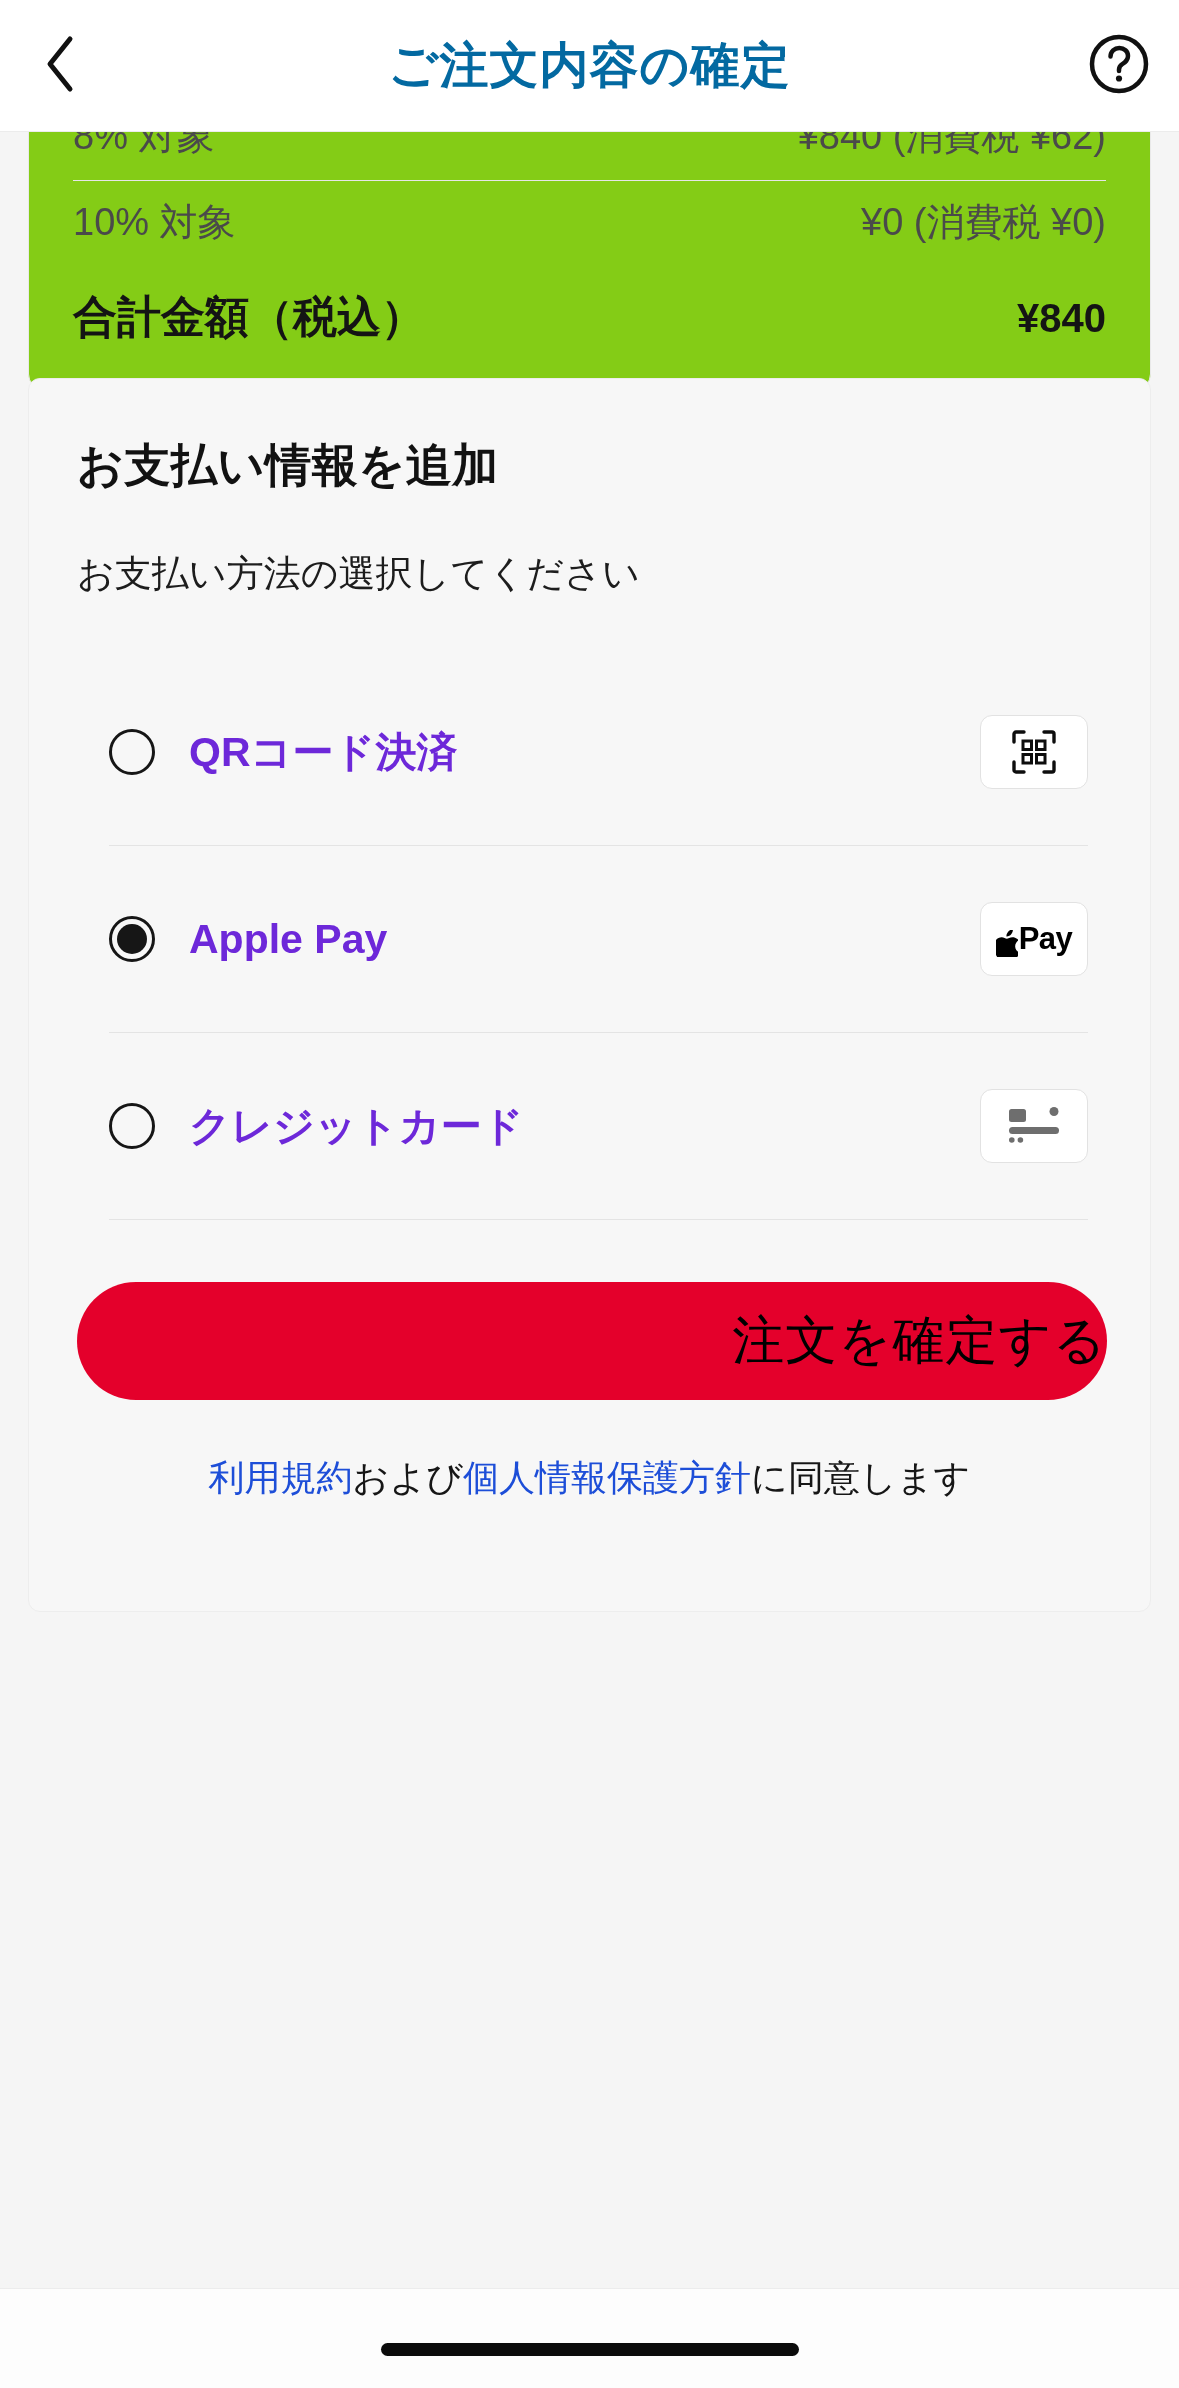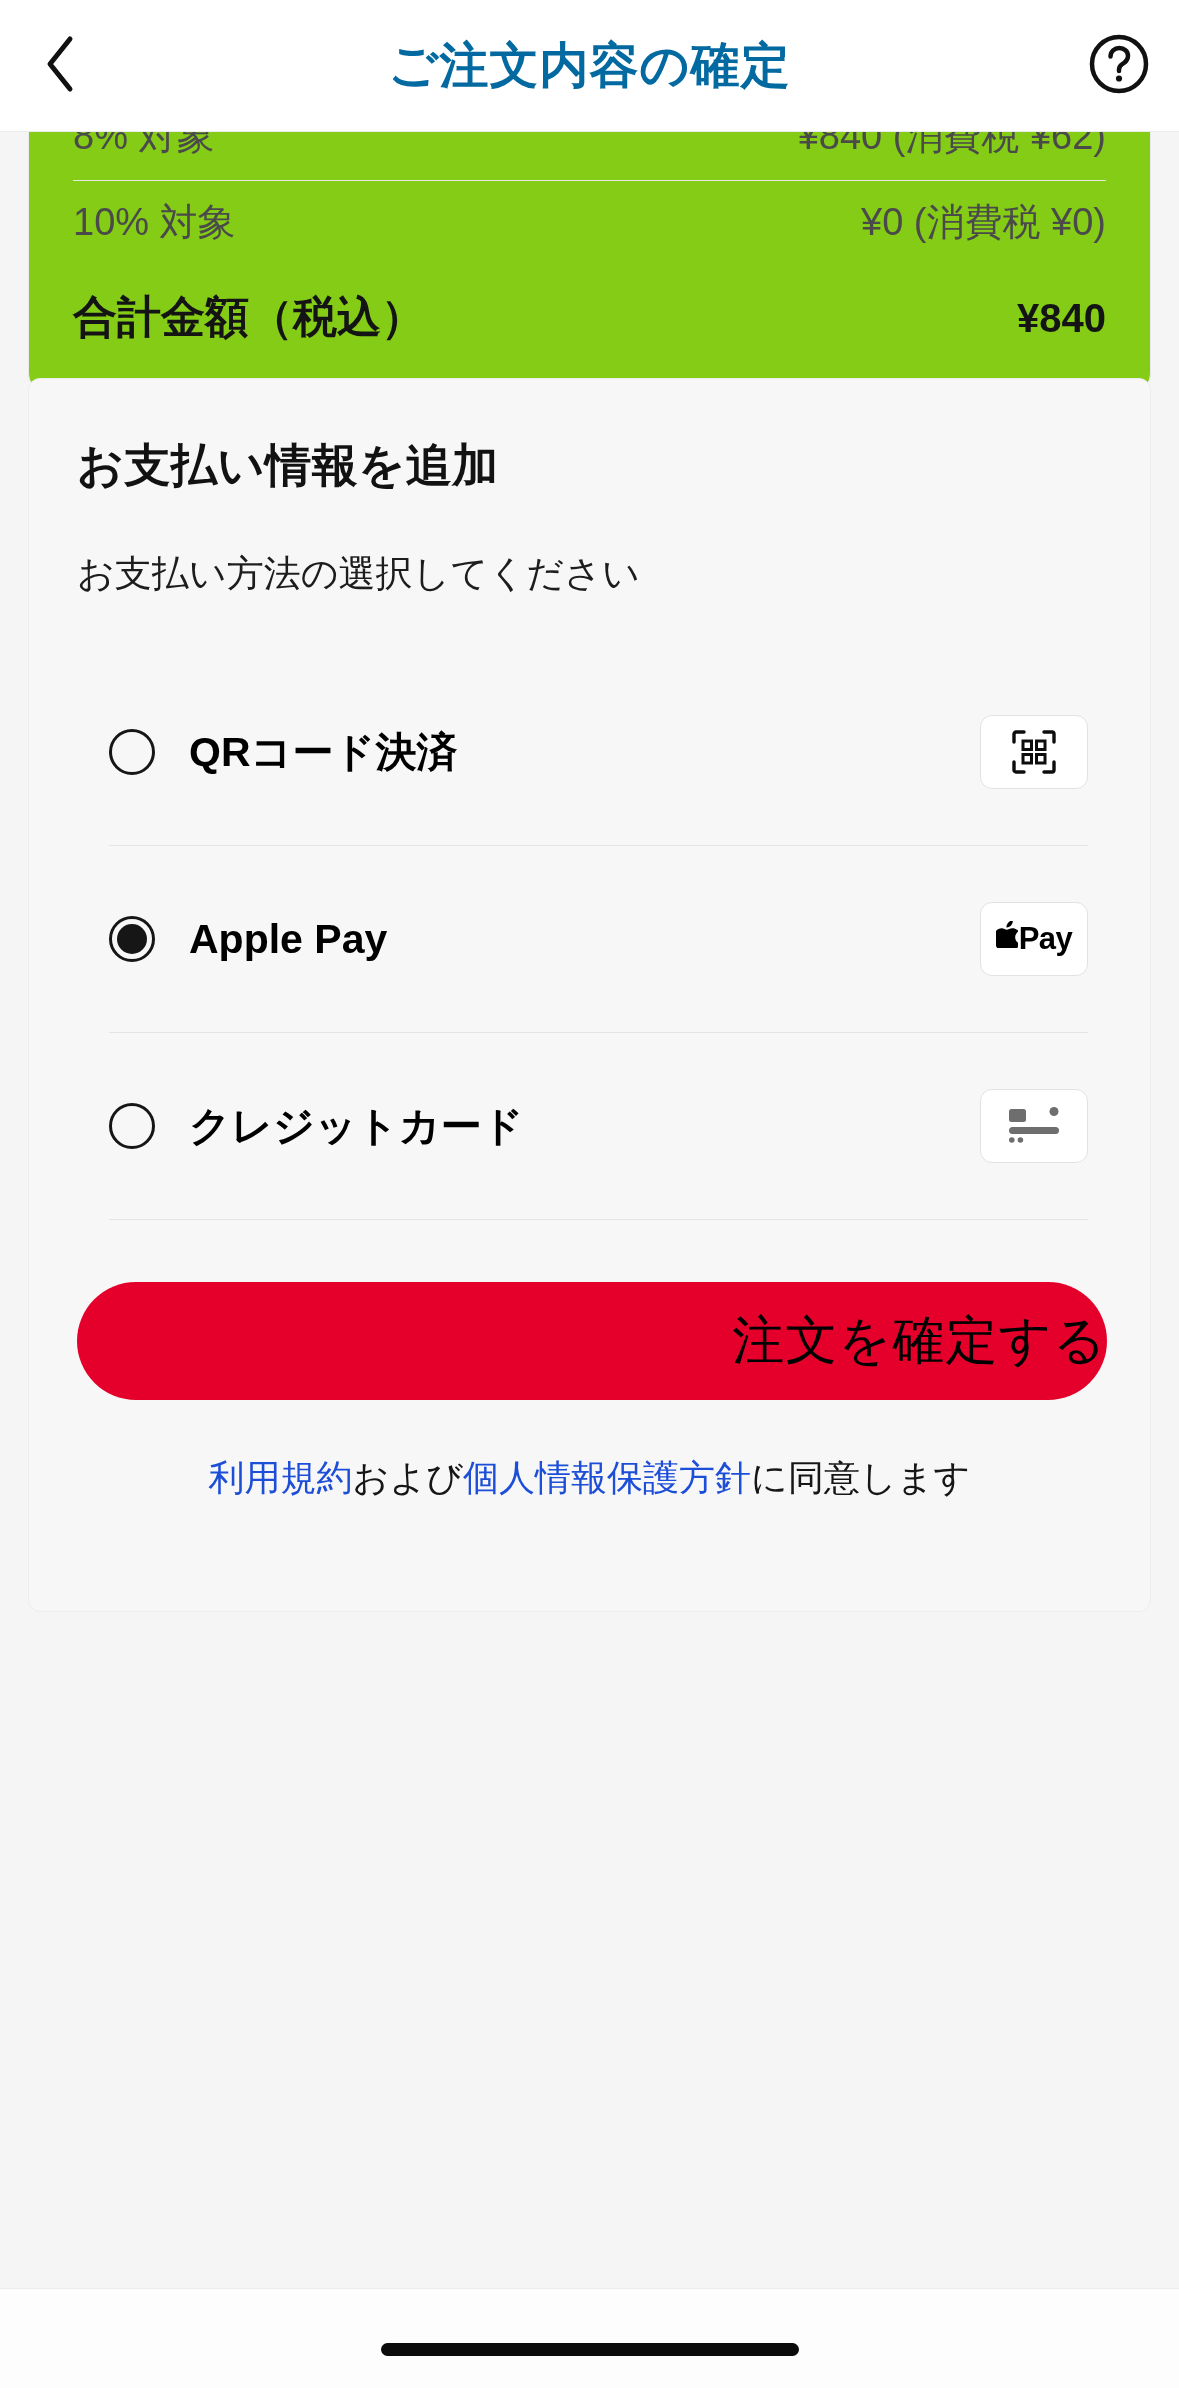--- a/index.html
+++ b/index.html
@@ -73,21 +73,21 @@
   }
   .radio {
     width:46px; height:46px; border-radius:50%;
     border:3px solid #161616; flex:0 0 auto;
     display:flex; align-items:center; justify-content:center;
   }
   .radio.sel::after {
     content:""; width:30px; height:30px; border-radius:50%; background:#161616;
   }
   .pay-label {
-    margin-left:34px; font-size:41px; font-weight:700; color:#000000; flex:1;
+    margin-left:34px; font-size:41px; font-weight:700; color:#6d28d9; flex:1;
     white-space:nowrap;
   }
   .pay-badge {
     width:108px; height:74px; background:#ffffff;
     border:1px solid #e2e2e2; border-radius:12px;
     display:flex; align-items:center; justify-content:center; flex:0 0 auto;
   }
   .opt-sep { height:1px; background:#e4e4e4; margin:0 14px 0 32px; }
 
   .cta {
@@ -177,21 +177,21 @@
               <rect x="25.5" y="25.5" width="8.5" height="8.5" stroke="#0d0d0d" stroke-width="3"></rect>
             </svg>
           </span>
         </div>
         <div class="opt-sep"></div>
 
         <div class="pay-opt">
           <span class="radio sel"></span>
           <span class="pay-label">Apple Pay</span>
           <span class="pay-badge">
-            <span style="display:flex;align-items:flex-start;">
+            <span style="display:flex;align-items:flex-end;">
               <svg width="22" height="27" viewBox="0 0 22 27" fill="#000000" style="margin-right:1px;">
                 <path d="M15.2 4.3c1.1-1.35 1.85-3.2 1.65-5.05-1.6.07-3.55 1.07-4.7 2.42-1.03 1.18-1.93 3.07-1.69 4.88 1.79.14 3.62-.9 4.74-2.25z"></path>
                 <path d="M16.83 7.2c-2.6-.15-4.8 1.47-6.04 1.47-1.24 0-3.12-1.39-5.15-1.35-2.65.04-5.1 1.54-6.45 3.92-2.76 4.78-.72 11.85 1.97 15.73 1.31 1.92 2.88 4.06 4.95 3.98 1.96-.08 2.73-1.27 5.12-1.27 2.39 0 3.07 1.27 5.15 1.23 2.14-.04 3.5-1.95 4.81-3.88 1.5-2.21 2.12-4.35 2.16-4.46-.04-.04-4.16-1.6-4.2-6.33-.04-3.96 3.23-5.85 3.38-5.96-1.85-2.73-4.73-3.04-5.7-3.08z"></path>
               </svg>
               <span style="font-size:31px;font-weight:700;color:#000;letter-spacing:-0.5px;">Pay</span>
             </span>
           </span>
         </div>
         <div class="opt-sep"></div>
 

